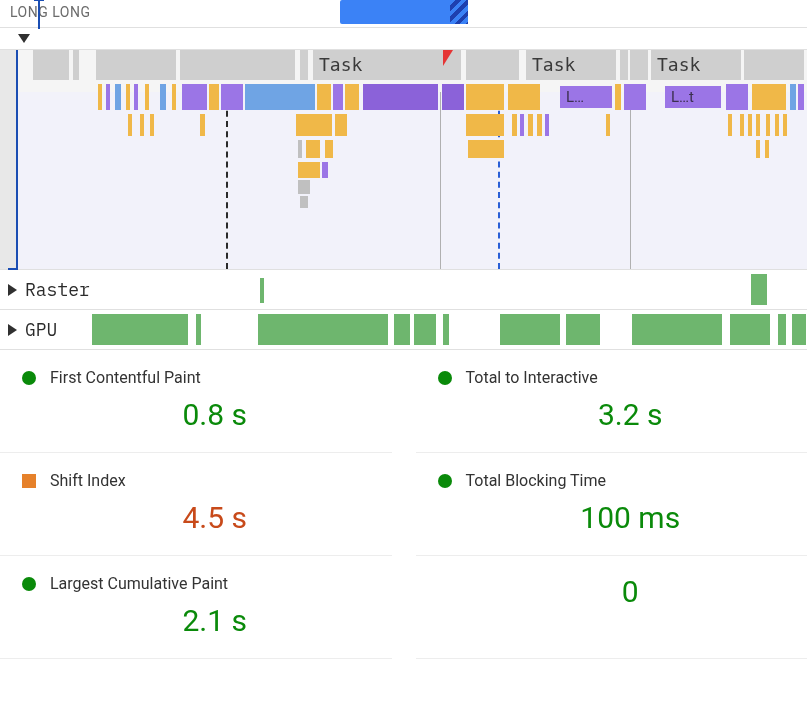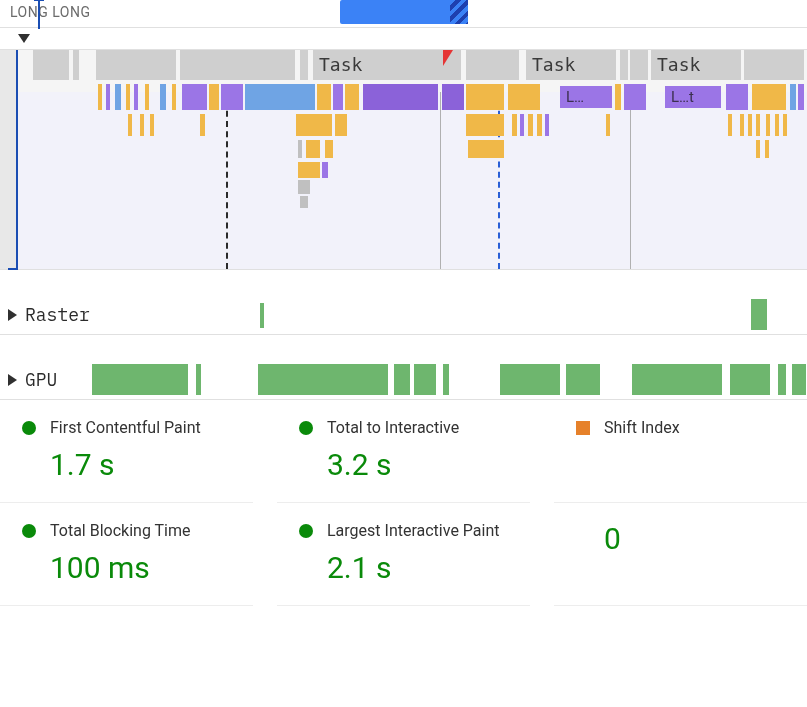--- a/index.html
+++ b/index.html
@@ -141,40 +141,40 @@
     line-height: 22px;
     overflow: hidden;
   }
   .raster-row, .gpu-row {
     display: flex;
     align-items: center;
     padding: 4px 8px;
     border-bottom: 1px solid #e0e0e0;
     position: relative;
     height: 40px;
-    margin-top: 25px;
   }
   .raster-row .label, .gpu-row .label {
     font-size: 18px;
     color: #2b2b2b;
     font-family: "IBM Plex Mono","SF Mono",Menlo,monospace;
     display: flex;
     align-items: center;
     position: relative;
     z-index: 2;
   }
   .gpu-bar, .raster-bar {
     position: absolute;
     top: 4px; bottom: 4px;
     background: #6eb66e;
   }
   .metrics {
     display: grid;
-    grid-template-columns: 1fr 1fr 1fr;
+    grid-template-columns: 1fr 1fr;
     column-gap: 24px;
+    text-align: center;
   }
   .metric {
     padding: 18px 12px 20px 22px;
     border-bottom: 1px solid #ededed;
     display: flex;
     flex-direction: column;
     gap: 10px;
   }
   .metric-head {
     display: flex;
@@ -346,50 +346,51 @@
   </span>
 </div>
 
 <div class="metrics">
 
   <div class="metric">
     <div class="metric-head">
       <span class="dot green"></span>
       <span>First Contentful Paint</span>
     </div>
-    <div class="metric-value val-green">1.7 s</div>
+    <div class="metric-value val-green">0.8 s</div>
   </div>
 
   <div class="metric">
     <div class="metric-head">
       <span class="dot green"></span>
       <span>Total to Interactive</span>
     </div>
     <div class="metric-value val-green">3.2 s</div>
   </div>
 
   <div class="metric">
     <div class="metric-head">
       <span class="sq orange"></span>
       <span>Shift Index</span>
     </div>
+    <div class="metric-value val-orange">4.5 s</div>
   </div>
 
   <div class="metric">
     <div class="metric-head">
       <span class="dot green"></span>
       <span>Total Blocking Time</span>
     </div>
     <div class="metric-value val-green">100 ms</div>
   </div>
 
   <div class="metric">
     <div class="metric-head">
       <span class="dot green"></span>
-      <span>Largest Interactive Paint</span>
+      <span>Largest Cumulative Paint</span>
     </div>
     <div class="metric-value val-green">2.1 s</div>
   </div>
 
   <div class="metric">
     <div class="metric-value val-green">0</div>
   </div>
 
 </div>
 

